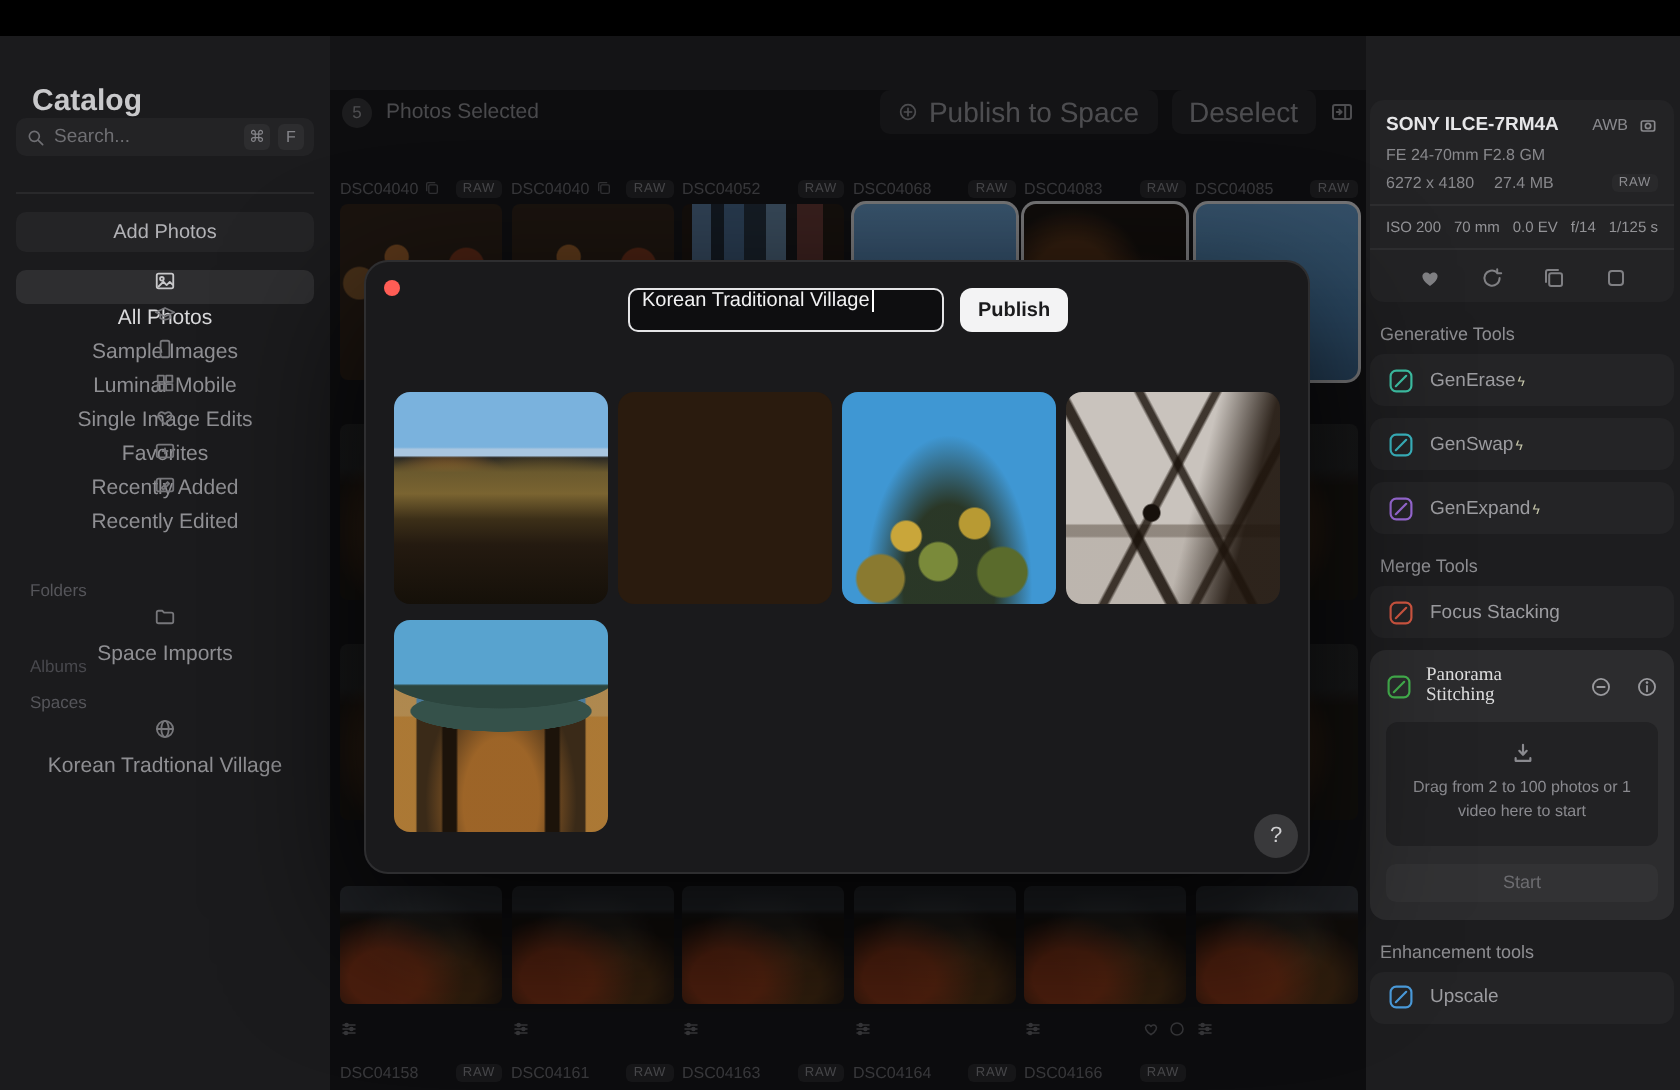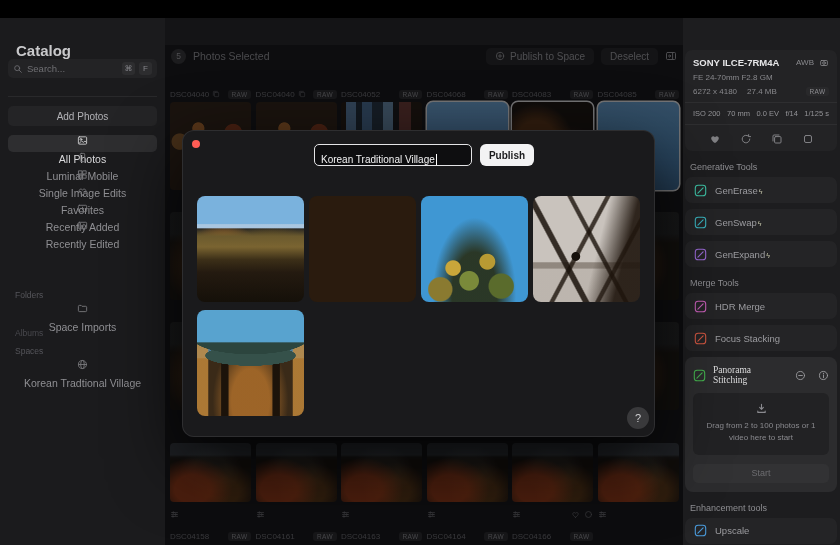--- a/index.html
+++ b/index.html
@@ -36,21 +36,21 @@
   .side-item .ic{width:11px;height:11px;flex:none;display:flex;}
   #side-sections{position:absolute;left:8px;top:264px;width:149px;}
   .sec-head{color:#55555a;font-size:8.5px;margin:8px 7px 3px;}
   .sec-head.dim{color:#48484d;}
 
   
   #main{position:absolute;left:165px;top:0;width:518px;height:527px;background:#141416;}
   #selbar{position:absolute;left:6px;top:27px;width:506px;height:22px;display:flex;align-items:center;gap:7px;}
   #sel-badge{width:15px;height:15px;border-radius:50%;background:#333335;color:#9a9a9e;font-size:8.5px;display:flex;align-items:center;justify-content:center;}
   #sel-label{color:#909094;font-size:10.5px;flex:1;}
-  .sel-btn{display:flex;align-items:center;gap:5px;padding:3px 9px;border-radius:5px;background:#232325;color:#9a9a9e;font-size:10px;}
+  .sel-btn{display:flex;align-items:center;gap:5px;padding:3px 9px;border-radius:5px;background:#232325;color:#9a9a9e;font-size:14px;}
   .grid-row{position:absolute;left:5px;width:510px;display:flex;gap:4.5px;}
   .cell{width:81px;flex:none;}
   .cell-label{display:flex;align-items:center;gap:3px;height:12px;color:#6e6e72;font-size:8px;}
   .raw-badge{margin-left:auto;background:#29292b;color:#8c8c90;font-size:6.5px;padding:1px 3.5px;border-radius:3px;letter-spacing:.4px;}
   .ph{border-radius:4px;background-color:#26201a;background-size:cover;}
   .ph.sel{box-shadow:0 0 0 1.5px #e9e9ea;border-radius:6px;}
   .icon-row{display:flex;align-items:center;height:12px;color:#7a7a7e;}
   #dim-overlay{position:absolute;left:0;top:27px;width:518px;height:500px;background:rgba(8,8,10,.52);}
 
   
@@ -94,21 +94,21 @@
   #pano-head .spacer{flex:1;}
   #pano-drop{background:#222224;border-radius:6px;margin-top:8px;padding:9px 6px 10px;display:flex;flex-direction:column;align-items:center;gap:5px;}
   #pano-drop-text{color:#8a8a8f;font-size:8px;text-align:center;line-height:1.55;width:110px;}
   #pano-start{margin-top:9px;height:19px;border-radius:5px;background:#323234;color:#6c6c70;font-size:9px;display:flex;align-items:center;justify-content:center;}
 
   
   #modal{position:absolute;left:182px;top:112px;width:473px;height:307px;background:#1a1a1c;border:1px solid rgba(255,255,255,.09);
     border-radius:12px;box-shadow:0 24px 70px rgba(0,0,0,.75);}
   #modal-close{position:absolute;left:9px;top:9px;width:8px;height:8px;border-radius:50%;background:#ff5d55;}
   #space-input{position:absolute;left:131px;top:13px;width:158px;height:22px;background:#0e0e10;border:1.5px solid #e4e4e6;border-radius:5px;
-    display:flex;align-items:flex-end;padding:0 6px;color:#f2f2f3;font-size:10px;}
+    display:flex;align-items:flex-start;padding:0 6px;color:#f2f2f3;font-size:10px;}
   .caret{width:1px;height:11px;background:#fff;margin-left:1px;animation:blink 1s steps(1) infinite;}
   @keyframes blink{50%{opacity:0;}}
   #publish-btn{position:absolute;left:297px;top:13px;width:54px;height:22px;background:#f3f3f4;border-radius:6px;
     color:#1b1b1d;font-size:10px;font-weight:bold;display:flex;align-items:center;justify-content:center;}
   #modal-thumbs{position:absolute;left:14px;top:65px;width:445px;display:flex;flex-wrap:wrap;gap:8px 5px;}
   .thumb{width:107px;height:106px;border-radius:8px;background-size:cover;background-color:#222;}
   #help-btn{position:absolute;left:444px;top:276px;width:22px;height:22px;border-radius:50%;background:#39393b;
     color:#cfcfd1;font-size:11px;display:flex;align-items:center;justify-content:center;}
 
   .t1{background-image:
@@ -223,20 +223,29 @@
                 <rect x="1.5" y="2" width="9" height="8" rx="1"></rect>
                 <circle cx="4.3" cy="4.8" r="1"></circle>
                 <path d="M2.5 9l2.6-2.6 1.8 1.8 1.7-1.7 1.5 1.5"></path>
               </svg>
             </span>
             <span>All Photos</span>
           </div>
           <div class="side-item">
             <span class="ic">
               <svg width="11" height="11" viewBox="0 0 12 12" fill="none" stroke="#77777b" stroke-width="1" stroke-linecap="round" stroke-linejoin="round">
+                <path d="M1 4.5L6 2.2l5 2.3L6 6.8z"></path>
+                <path d="M3.4 5.8v2c1.8 1 3.4 1 5.2 0v-2"></path>
+              </svg>
+            </span>
+            <span>Sample Images</span>
+          </div>
+          <div class="side-item">
+            <span class="ic">
+              <svg width="11" height="11" viewBox="0 0 12 12" fill="none" stroke="#77777b" stroke-width="1" stroke-linecap="round" stroke-linejoin="round">
                 <rect x="3.6" y="1.5" width="4.8" height="9" rx="1"></rect>
               </svg>
             </span>
             <span>Luminar Mobile</span>
           </div>
           <div class="side-item">
             <span class="ic">
               <svg width="11" height="11" viewBox="0 0 12 12" fill="none" stroke="#77777b" stroke-width="1" stroke-linecap="round" stroke-linejoin="round">
                 <rect x="2" y="2" width="3.4" height="3.4"></rect>
                 <rect x="6.6" y="2" width="3.4" height="3.4"></rect>
@@ -626,29 +635,20 @@
           <div class="tool-card">
             <span>
               <svg width="13" height="13" viewBox="0 0 12 12" fill="none" stroke="#9a6ad6" stroke-width="1" stroke-linecap="round" stroke-linejoin="round">
                 <rect x="1.2" y="1.2" width="9.6" height="9.6" rx="2.6"></rect>
                 <path d="M3.6 8.4L8.4 3.6"></path>
               </svg>
             </span>
         <span>GenExpand<span class="bolt">ϟ</span></span>
           </div>
           <div class="sec-label">Merge Tools</div>
-          <div class="tool-card">
-            <span>
-              <svg width="13" height="13" viewBox="0 0 12 12" fill="none" stroke="#c75fb8" stroke-width="1" stroke-linecap="round" stroke-linejoin="round">
-                <rect x="1.2" y="1.2" width="9.6" height="9.6" rx="2.6"></rect>
-                <path d="M3.6 8.4L8.4 3.6"></path>
-              </svg>
-            </span>
-        <span>HDR Merge</span>
-          </div>
           <div class="tool-card">
             <span>
               <svg width="13" height="13" viewBox="0 0 12 12" fill="none" stroke="#d25742" stroke-width="1" stroke-linecap="round" stroke-linejoin="round">
                 <rect x="1.2" y="1.2" width="9.6" height="9.6" rx="2.6"></rect>
                 <path d="M3.6 8.4L8.4 3.6"></path>
               </svg>
             </span>
         <span>Focus Stacking</span>
           </div>
           <div id="pano-card">

